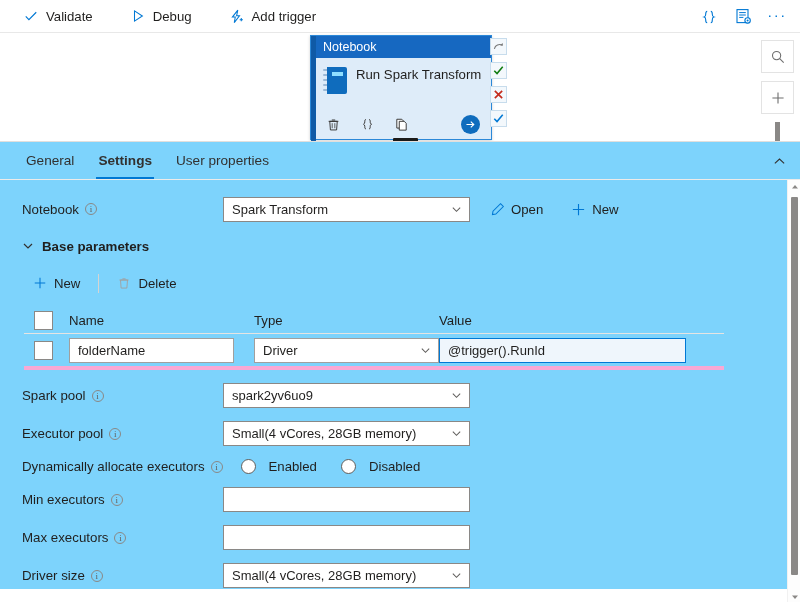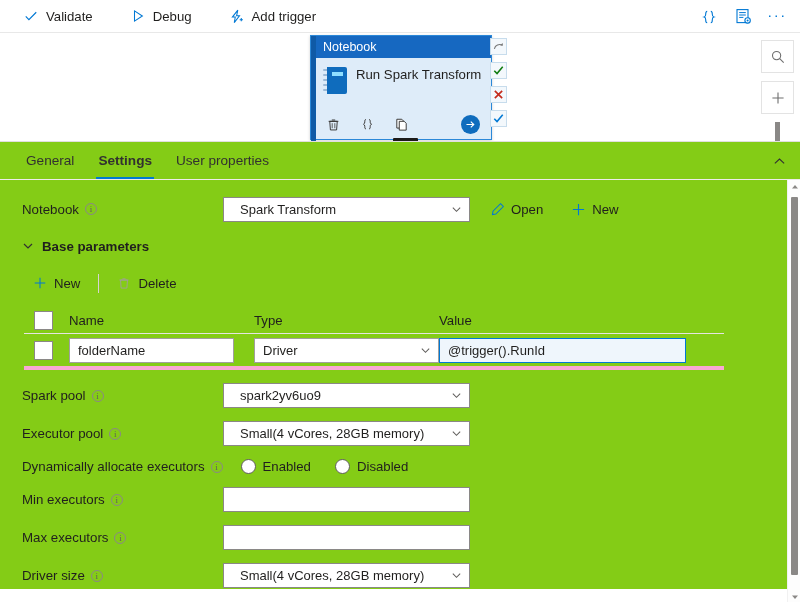--- a/index.html
+++ b/index.html
@@ -101,21 +101,21 @@
   .zoom-track { margin: 0 auto; width: 5px; height: 36px; background: #8a8886; }
 
   .canvas-grip {
     position: absolute; left: 393px; top: 105px;
     width: 25px; height: 4px; background: #1b1a19; border-radius: 1px;
   }
 
   
   .panel {
     position: absolute; top: 141px; left: 0; width: 800px; height: 448px;
-    background: #84cc16; border-top: 1px solid #e1dfdd;
+    background: #7dd3fc; border-top: 1px solid #e1dfdd;
   }
   .tabs {
     position: relative; height: 38px; display: flex; align-items: center;
     padding-left: 16px; gap: 4px; border-bottom: 1px solid #edebe9;
   }
   .tab {
     position: relative; height: 37px; display: flex; align-items: center;
     padding: 0 10px; font-size: 13.6px; color: #323130; cursor: pointer;
   }
   .tab.active { font-weight: bold; }
@@ -141,21 +141,21 @@
   .info {
     width: 12px; height: 12px; border: 1px solid #8a8886; border-radius: 50%;
     font-size: 9px; line-height: 11px; text-align: center; color: #605e5c;
     flex: none; font-family: "Liberation Serif", serif;
   }
   .ctl { display: flex; align-items: center; gap: 0; }
 
   .select, .input {
     height: 25px; border: 1px solid #8a8886; background: #fff;
     font-size: 13px; color: #201f1e; display: flex; align-items: center;
-    padding: 0 16px; position: relative;
+    padding: 0 8px; position: relative;
   }
   .select { width: 247px; padding-right: 24px; cursor: pointer; }
   .chev {
     position: absolute; right: 7px; top: 0; height: 23px;
     display: flex; align-items: center; color: #605e5c;
   }
   .link-btn {
     display: flex; align-items: center; gap: 6px; height: 26px;
     padding: 0 8px; margin-left: 12px; font-size: 13.2px; color: #201f1e; cursor: pointer;
   }
@@ -199,21 +199,21 @@
   .cell-select {
     width: 185px; height: 25px; border: 1px solid #a19f9d; background: #fff;
     font-size: 13px; padding: 0 24px 0 8px; display: flex; align-items: center;
     position: relative; cursor: pointer; color: #201f1e;
   }
   .cell-input.value {
     width: 247px; border: 1px solid #0078d4; background: #eff6fc;
   }
 
   .radio-group { display: flex; align-items: center; gap: 24px; }
-  .radio { display: flex; align-items: flex-start; gap: 7px; font-size: 13.2px; color: #201f1e; cursor: pointer; }
+  .radio { display: flex; align-items: flex-start; gap: 13px; font-size: 13.2px; color: #201f1e; cursor: pointer; }
   .radio-dot { width: 15px; height: 15px; border: 1px solid #605e5c; border-radius: 50%; background: #fff; }
 
   .spacer-10 { height: 9px; }
 
   
   .sbar {
     position: absolute; right: 0; top: 38px; width: 13px; height: 423px;
     background: #fdfdfd; border-left: 1px solid #f1f1f1;
   }
   .sb-arrow {

